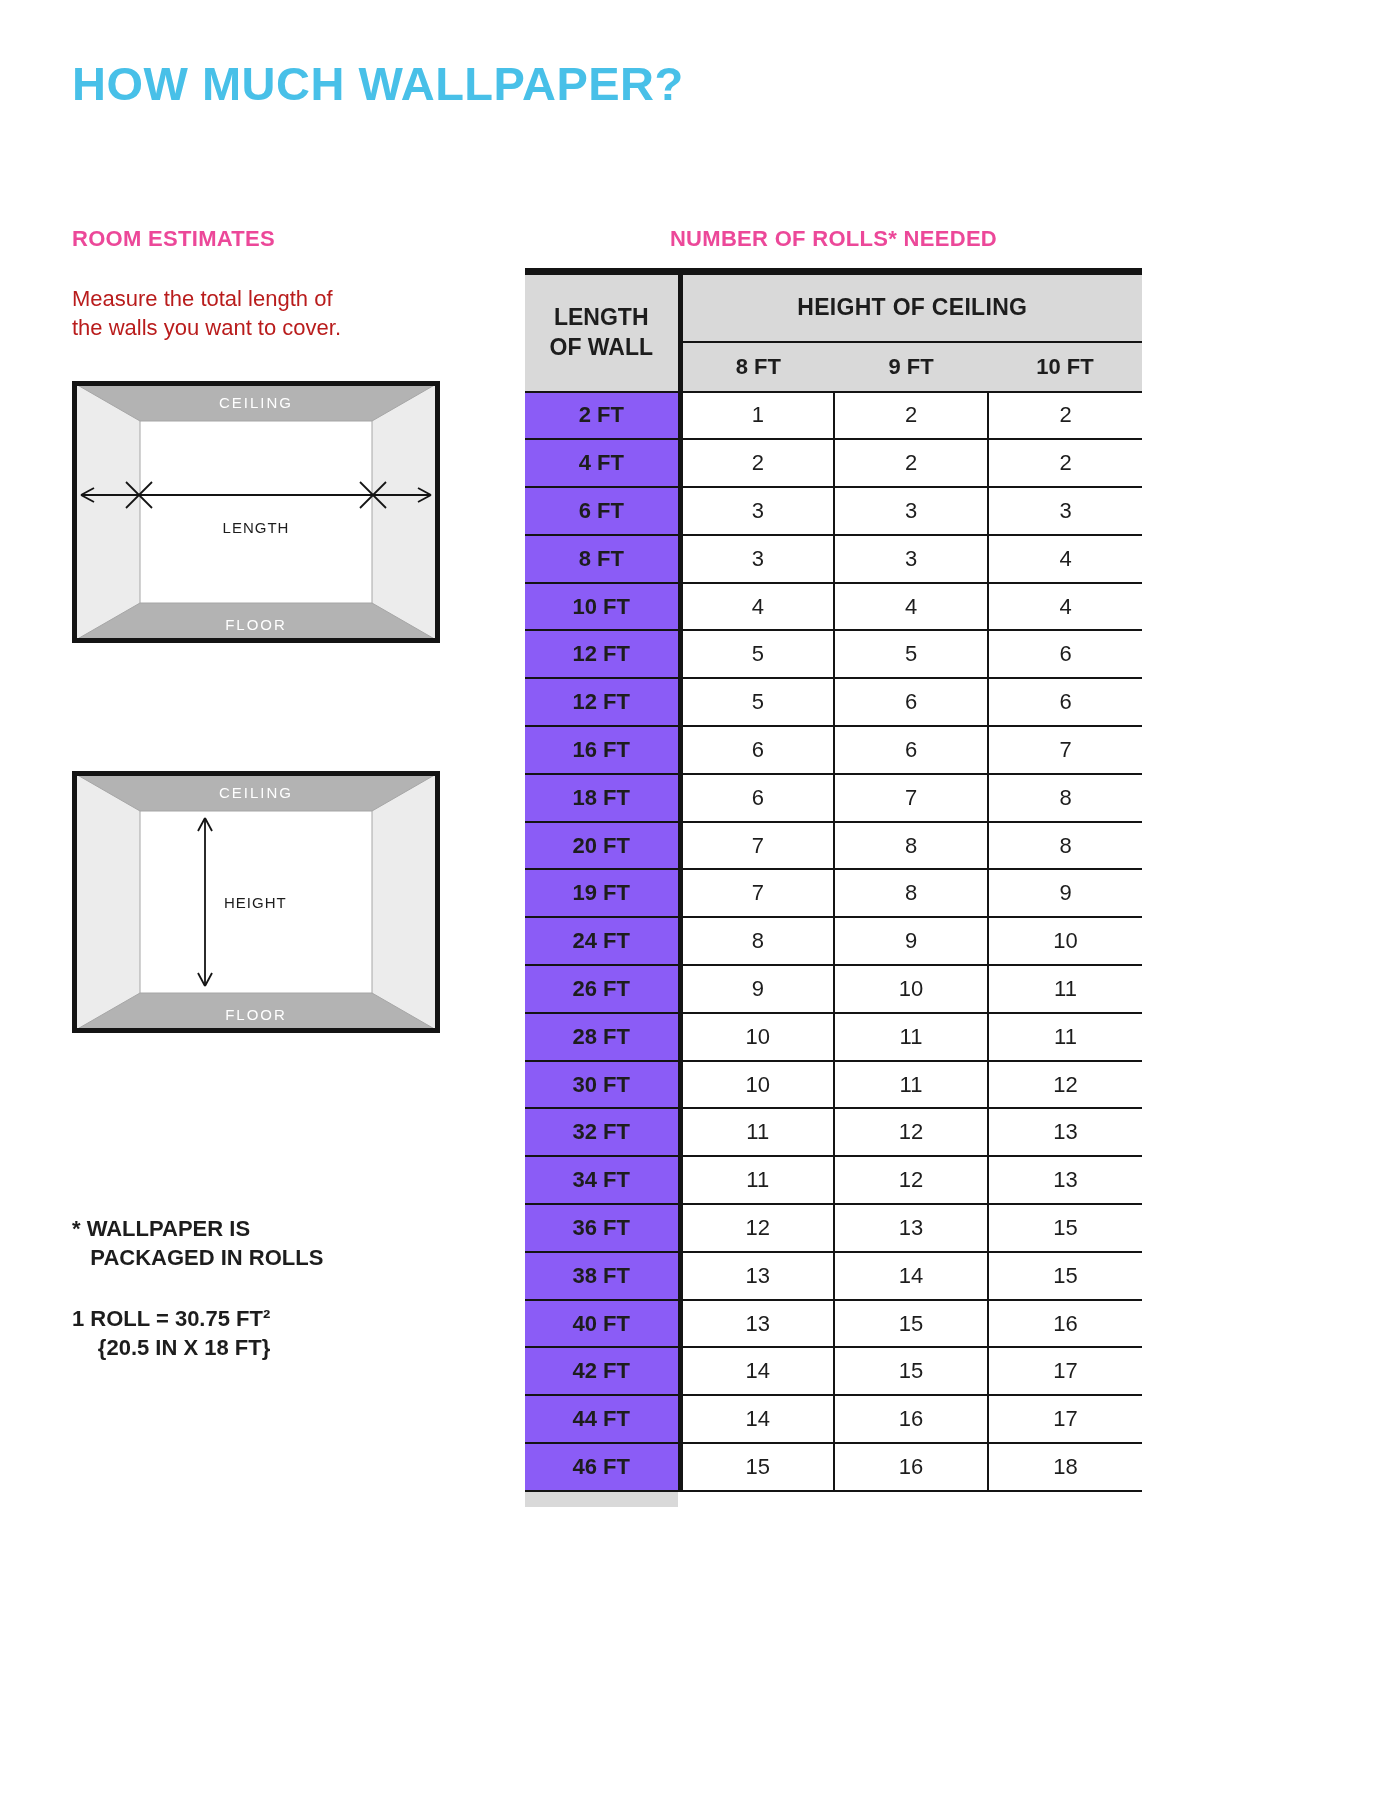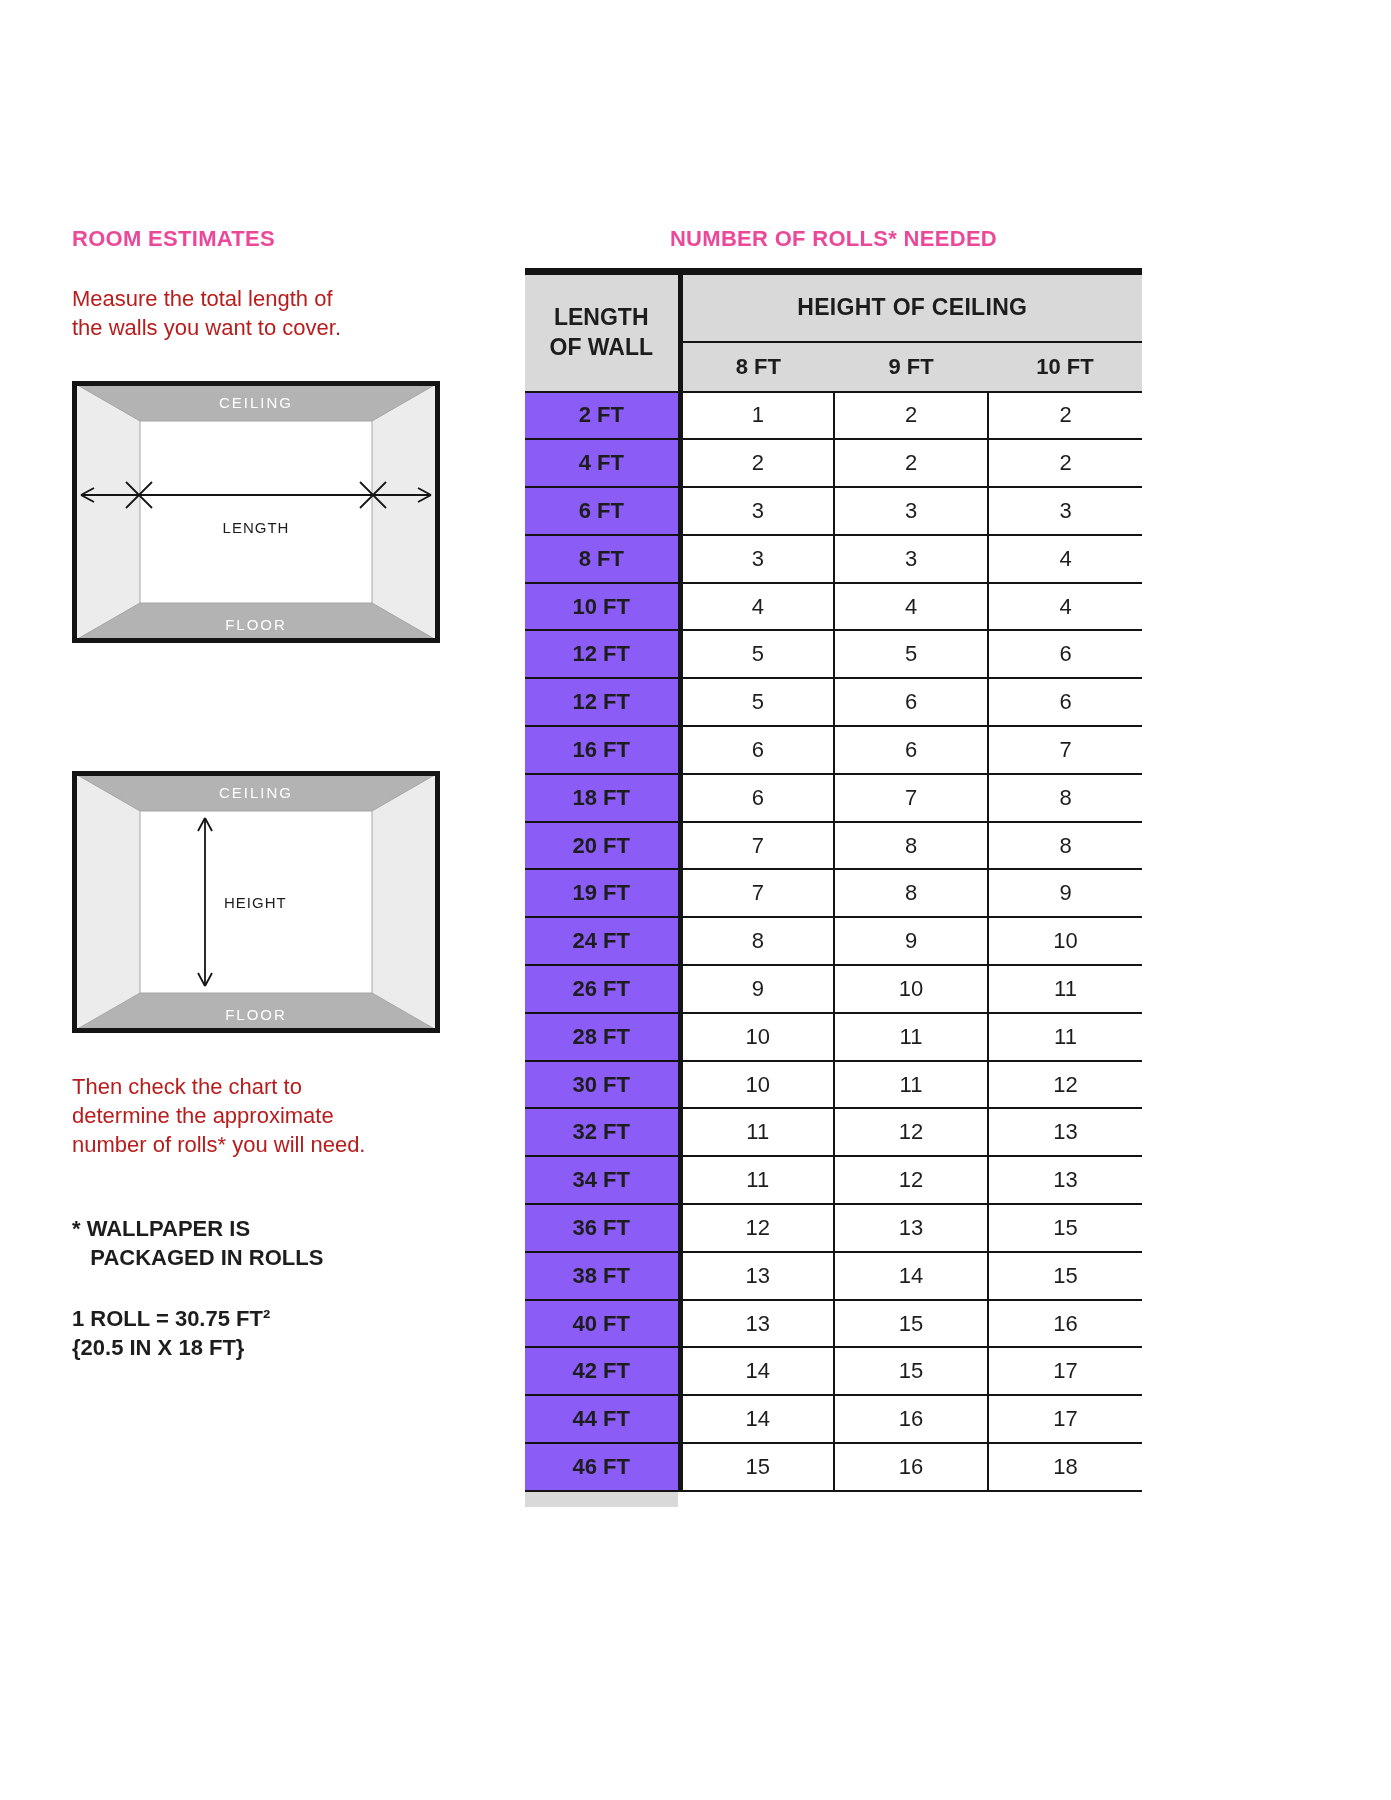--- a/index.html
+++ b/index.html
@@ -62,21 +62,21 @@
     white-space: pre-wrap;
     color: #1d1d1d;
   }
   .abs { position: absolute; left: 0; }
   .pos-step1 { top: 58px; }
   .pos-svg1  { top: 155px; }
   .pos-step2 { top: 452px; }
   .pos-svg2  { top: 545px; }
   .pos-step3 { top: 846px; }
   .pos-note  { top: 988px; }
-  .pos-roll  { top: 1078px; }
+  .pos-roll  { top: 1078px; text-align: right; }
 
   .room-svg { display: block; }
   .room-svg text { font-family: "Liberation Sans", "DejaVu Sans", sans-serif; }
   .svg-band-label { fill: #ffffff; font-size: 15px; letter-spacing: 2px; }
   .svg-measure-label { fill: #1d1d1d; font-size: 15px; letter-spacing: 1px; }
 
   .rolls-table {
     border-collapse: collapse;
     table-layout: fixed;
     width: 617px;
@@ -129,20 +129,21 @@
     width: 153px;
     height: 15px;
     background: #d9d9d9;
   }
 </style>
 </head>
 <body>
 
 <div class="page">
 
+  <h1 class="title">HOW MUCH WALLPAPER?</h1>
 
   <div class="left-col">
     <h2 class="section-heading">ROOM ESTIMATES</h2>
 
     <p class="instruction abs pos-step1">Measure the total length of
 the walls you want to cover.</p>
 
     <svg class="room-svg abs pos-svg1" width="368" height="262" viewBox="0 0 368 262">
       <rect x="0" y="0" width="368" height="262" fill="#ececec"></rect>
       <polygon points="2,2 366,2 300,40 68,40" fill="#b3b3b3"></polygon>
@@ -189,23 +190,20 @@
       <g stroke="#141414" stroke-width="1.8" fill="none">
         <line x1="133" y1="47" x2="133" y2="215"></line>
         <line x1="133" y1="47" x2="126" y2="60"></line>
         <line x1="133" y1="47" x2="140" y2="60"></line>
         <line x1="133" y1="215" x2="126" y2="202"></line>
         <line x1="133" y1="215" x2="140" y2="202"></line>
       </g>
       <text x="152" y="137" text-anchor="start" class="svg-measure-label">HEIGHT</text>
     </svg>
 
-    <p class="instruction abs pos-step3">Then check the chart to
-determine the approximate
-number of rolls* you will need.</p>
 
     <p class="bold-note abs pos-note">* WALLPAPER IS
    PACKAGED IN ROLLS</p>
 
     <p class="bold-note abs pos-roll">1 ROLL = 30.75 FT²
 {20.5 IN X 18 FT}</p>
   </div>
 
   <div class="right-col">
     <h2 class="section-heading">NUMBER OF ROLLS* NEEDED</h2>

